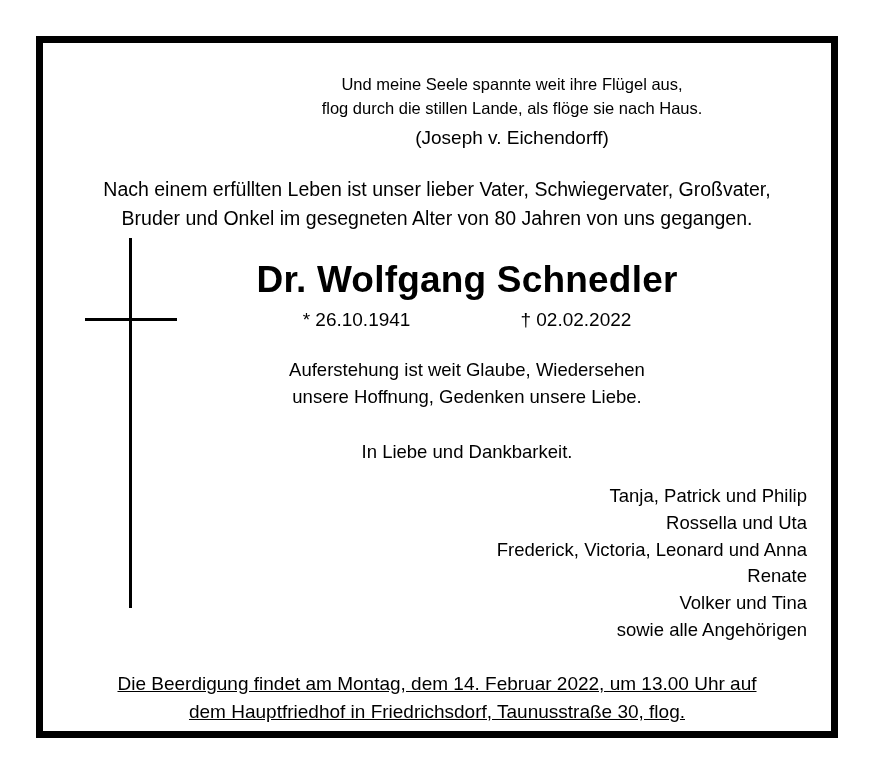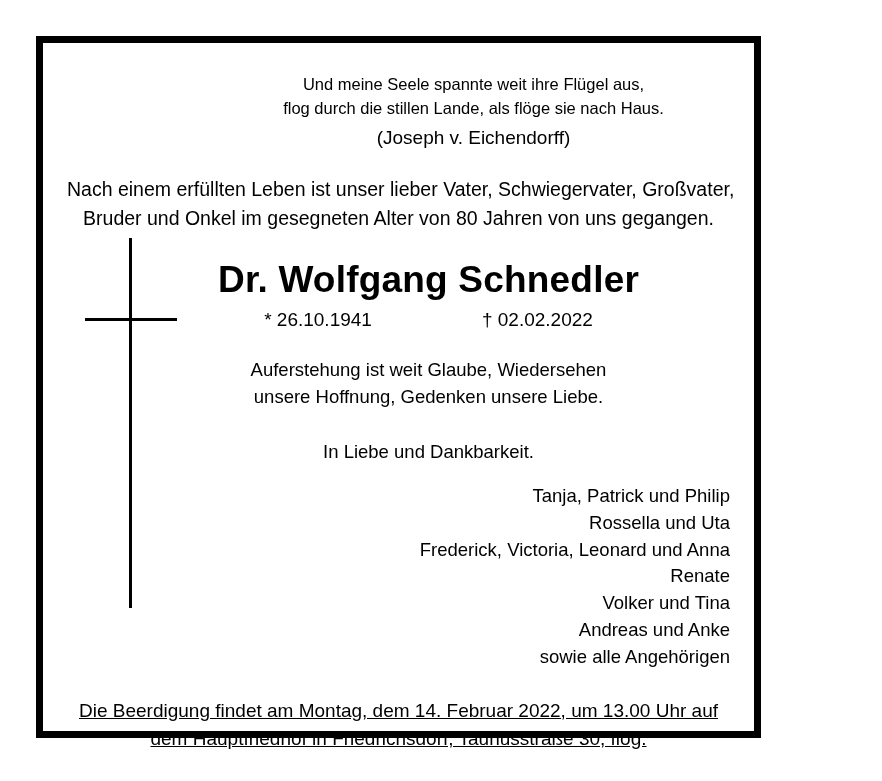--- a/index.html
+++ b/index.html
@@ -17,21 +17,21 @@
   .page {
     position: relative;
     width: 882px;
     height: 781px;
     background: #ffffff;
   }
   .notice-frame {
     position: absolute;
     left: 36px;
     top: 36px;
-    width: 725px;
+    width: 802px;
     height: 702px;
     border: 7px solid #000000;
     background: #ffffff;
     box-sizing: border-box;
   }
   .notice-inner {
     position: relative;
     width: 100%;
     height: 100%;
     box-sizing: border-box;
@@ -187,21 +187,20 @@
       </div>
 
       <div class="dedication">In Liebe und Dankbarkeit.</div>
 
       <div class="family">
         <div>Tanja, Patrick und Philip</div>
         <div>Rossella und Uta</div>
         <div>Frederick, Victoria, Leonard und Anna</div>
         <div>Renate</div>
         <div>Volker und Tina</div>
-        <div>Andreas und Anke</div>
         <div>sowie alle Angehörigen</div>
       </div>
 
       <div class="footer">
         <div>Die Beerdigung findet am Montag, dem 14. Februar 2022, um 13.00 Uhr auf</div>
         <div>dem Hauptfriedhof in Friedrichsdorf, Taunusstraße 30, flog.</div>
       </div>
 
     </div>
   </div>

